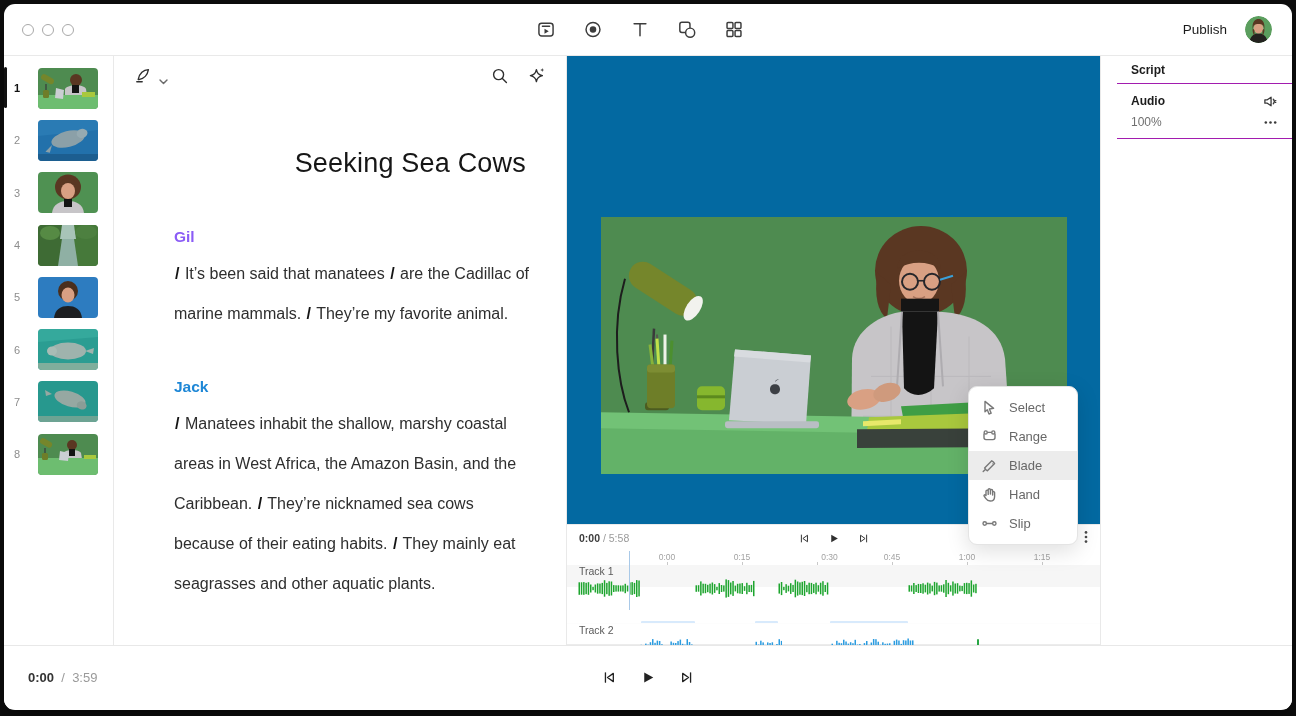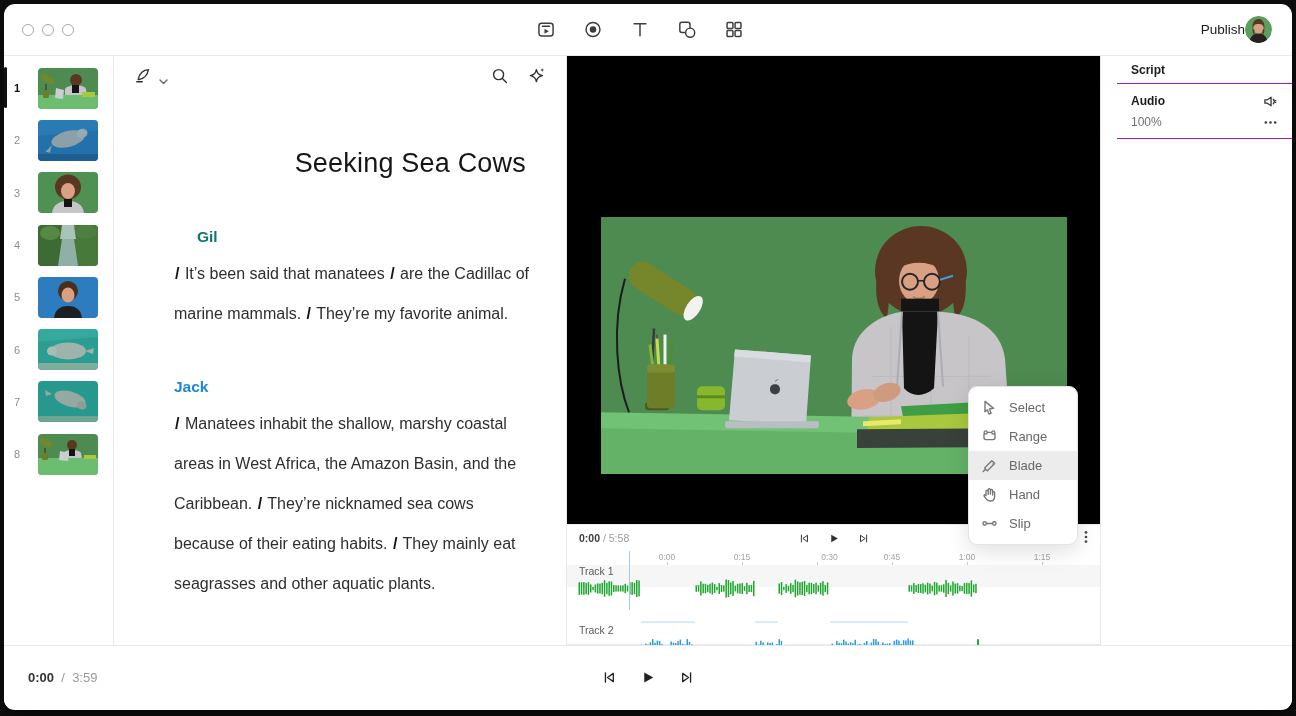--- a/index.html
+++ b/index.html
@@ -6,21 +6,21 @@
   html,body { width:1296px; height:716px; background:#0e0e0e; font-family:"Liberation Sans","DejaVu Sans",sans-serif; overflow:hidden; }
   .window { position:absolute; left:4px; top:4px; width:1288px; height:706px; background:#fff; border-radius:11px; overflow:hidden; box-shadow:0 8px 30px rgba(0,0,0,.55); }
 
   
   .titlebar { position:relative; height:52px; border-bottom:1px solid #e9e9e9; display:flex; align-items:center; }
   .traffic { display:flex; gap:8px; padding-left:18px; }
   .traffic span { width:12px; height:12px; border-radius:50%; border:1.5px solid #a9a9a9; display:inline-block; cursor:default; }
   .tb-center { position:absolute; left:50%; top:0; height:100%; transform:translateX(-50%); display:flex; align-items:center; gap:28px; margin-left:-8px; }
   .tb-icon { width:19px; height:19px; color:#3c3c3c; display:flex; align-items:center; justify-content:center; }
   .tb-icon svg { width:100%; height:100%; }
-  .tb-right { position:absolute; right:0; top:0; height:100%; display:flex; align-items:center; padding-right:20px; }
+  .tb-right { position:absolute; right:0; top:0; height:100%; display:flex; align-items:center; gap:18px; padding-right:20px; }
   .publish { font-size:13.5px; color:#1b1b1b; cursor:pointer; }
   .avatar { width:27px; height:27px; border-radius:50%; overflow:hidden; }
 
   
   .main { display:flex; height:589px; }
 
   
   .slides { width:110px; border-right:1px solid #e9e9e9; padding-top:6px; position:relative; }
   .slide-row { position:relative; height:52.3px; display:flex; align-items:center; }
   .slide-num { width:26px; text-align:center; font-size:11px; color:#8d8d8d; }
@@ -41,21 +41,21 @@
   .article { padding:52px 40px 0 60px; }
   .doc-title { font-size:27px; font-weight:500; color:#161616; letter-spacing:.2px; cursor:text;text-align:right; }
   .block { margin-top:44px; }
   .block:first-of-type { margin-top:49px; }
   .speaker { font-size:15.5px; font-weight:700; margin-bottom:8px; cursor:text; }
   .para { font-size:16px; line-height:40px; color:#2e2e2e; width:362px; cursor:text; }
   .para .slash { font-weight:700; color:#141414; padding:0 1px; }
 
   
   .center { width:534px; border-right:1px solid #e9e9e9; position:relative; display:flex; flex-direction:column; }
-  .canvas { height:474px; background:#000000; position:relative; }
+  .canvas { height:474px; background:#0369a1; position:relative; }
   .video { position:absolute; left:34px; top:161px; width:466px; height:257px; overflow:hidden; }
   .video svg { display:block; }
 
   
   .timeline { flex:1; background:#fff; border-top:1px solid #ebebeb; position:relative; }
   .tl-header { height:26px; position:relative; display:flex; align-items:center; }
   .tl-time { font-size:10.5px; color:#9a9a9a; padding-left:12px; }
   .tl-time b { color:#3c3c3c; font-weight:700; }
   .tl-transport { position:absolute; left:50%; transform:translateX(-50%); display:flex; align-items:center; gap:19px; color:#2f2f2f; }
   .tl-transport .ticon { width:11px; height:11px; cursor:pointer; }
@@ -317,21 +317,21 @@
           <span class="hicon"><svg viewBox="0 0 18 18" fill="none" stroke="currentColor" stroke-width="1.4" stroke-linecap="round" stroke-linejoin="round">
                 <path d="M8.4 2.6 C9 6 11 8 14.4 8.6 C11 9.2 9 11.2 8.4 14.6 C7.8 11.2 5.8 9.2 2.4 8.6 C5.8 8 7.8 6 8.4 2.6 Z"></path>
                 <path d="M14.2 1 l.5 1.5 1.5 .5 -1.5 .5 -.5 1.5 -.5 -1.5 -1.5 -.5 1.5 -.5 Z" fill="currentColor" stroke="none"></path>
               </svg></span>
         </span>
       </div>
       <div class="article">
         <div class="doc-title">Seeking Sea Cows</div>
         <div id="script-blocks">
             <div class="block">
-              <div class="speaker" style="color: #0f766e; margin-left: 23px;">Gil</div>
+              <div class="speaker" style="color: #8b5cf6;">Gil</div>
               <div class="para"><span class="slash">/</span> It’s been said that manatees <span class="slash">/</span> are the Cadillac of marine mammals. <span class="slash">/</span> They’re my favorite animal.</div>
             </div>
             <div class="block">
               <div class="speaker" style="color: rgb(30, 135, 214);">Jack</div>
               <div class="para"><span class="slash">/</span> Manatees inhabit the shallow, marshy coastal areas in West Africa, the Amazon Basin, and the Caribbean. <span class="slash">/</span> They’re nicknamed sea cows because of their eating habits. <span class="slash">/</span> They mainly eat seagrasses and other aquatic plants.</div>
             </div>
           </div>
       </div>
     </div>
 

